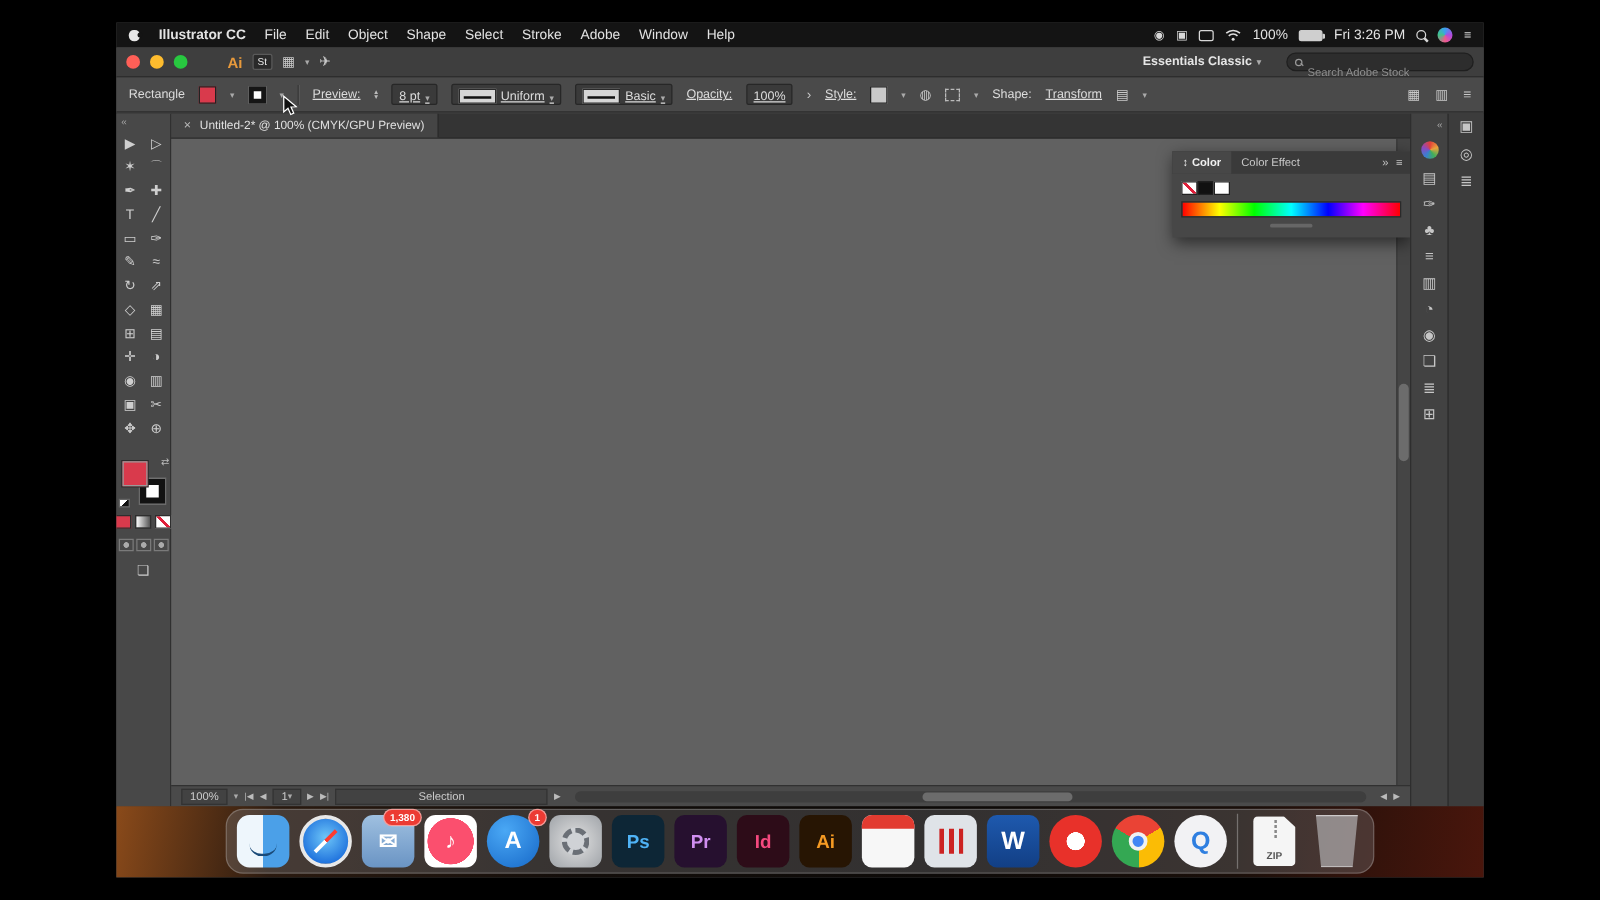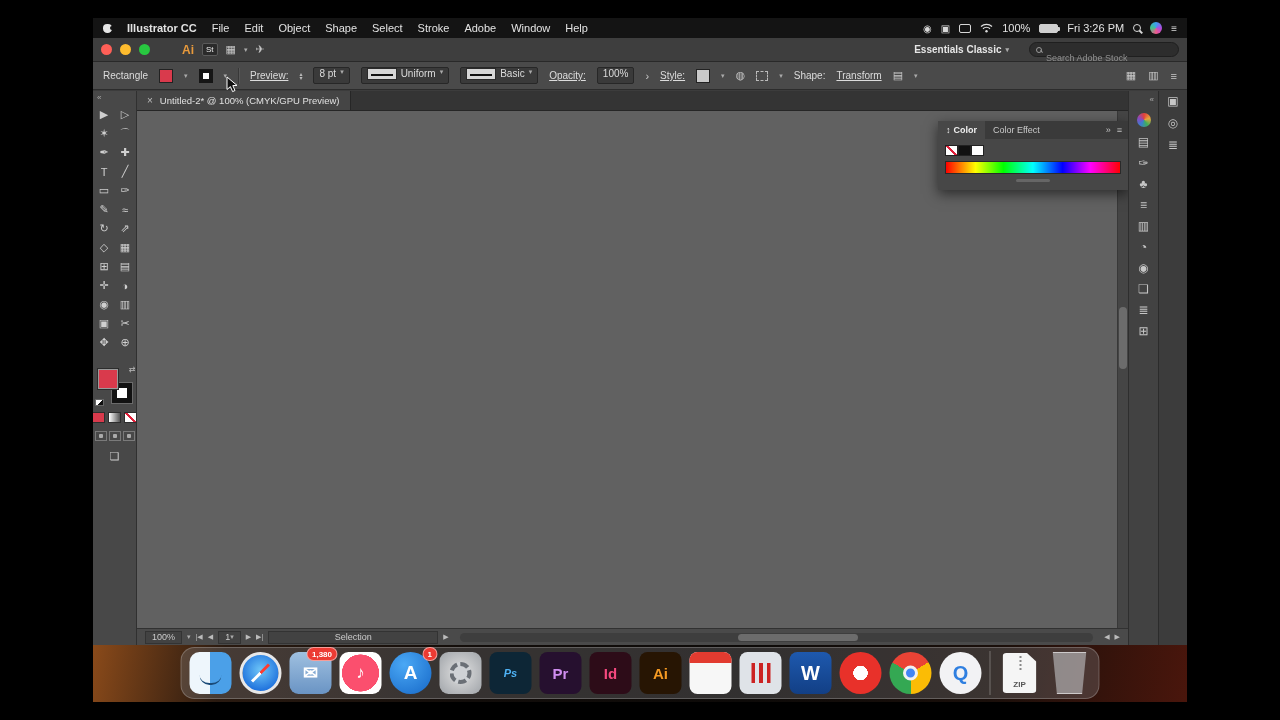--- a/index.html
+++ b/index.html
@@ -57,21 +57,21 @@
   
   .controlbar { height:28px; background:#4a4a4a; border-bottom:1px solid #2c2c2c; display:flex;
                 align-items:center; gap:11px; padding:0 10px; color:#dcdcdc; font-size:10px; }
   .cb-label { white-space:nowrap; }
   .cb-link { text-decoration:underline; white-space:nowrap; }
   .swatch { width:14px; height:14px; border:1px solid #222; }
   .swatch.fill { background:#d93a4c; }
   .swatch.stroke { background:#fff; border:4px solid #161616; }
   .swatch.style { background:#c9c9c9; }
   .cb-box { background:#3a3a3a; border:1px solid #272727; border-radius:2px; height:17px;
-            display:flex; align-items:flex-start; gap:4px; padding:0 5px; }
+            display:flex; align-items:flex-end; gap:4px; padding:0 5px;text-decoration:underline; }
   .stepper { display:flex; flex-direction:column; line-height:4px; font-size:6px; color:#bbb; }
   .line-chip { width:30px; height:12px; background:#d6d6d6; border:1px solid #2a2a2a; position:relative; }
   .line-chip::after { content:""; position:absolute; left:3px; right:3px; top:5px; height:2px; background:#111; }
   .dash-ico { width:12px; height:10px; border:1px dashed #bbb; }
   .cb-ico { color:#c9c9c9; font-size:11px; }
   .cb-right { margin-left:auto; display:flex; gap:12px; align-items:center; }
   .vsep { width:1px; height:16px; background:#383838; box-shadow:1px 0 0 #575757; }
 
   
   .main { position:absolute; top:53px; bottom:0; left:0; right:0; display:flex; }
@@ -183,21 +183,21 @@
   .needle { position:absolute; left:50%; top:50%; width:3px; height:24px;
             background:linear-gradient(180deg,#ff3b30 0 50%,#fff 50% 100%);
             transform:translate(-50%,-50%) rotate(45deg); }
   .mail { background:linear-gradient(180deg,#9fc0e0,#6a94c4); border-radius:9px; color:#fff; font-size:18px; }
   .music { background:radial-gradient(circle at 50% 50%,#fb4f6e 0 62%,#fff 63%); border-radius:9px;
            color:#fff; font-size:17px; }
   .appstore { background:radial-gradient(circle at 35% 30%,#4aa8f5,#1668c8); border-radius:50%;
               color:#fff; font-size:19px; }
   .sysprefs { background:radial-gradient(circle,#e2e2e2,#9fa3a8); border-radius:9px; }
   .gear { width:22px; height:22px; border:4px dashed #6a6f76; border-radius:50%; background:#cfd2d6; }
-  .ps { background:#0d2636; border-radius:8px; color:#4fb3f6; font-size:11px;font-style:italic; }
+  .ps { background:#0d2636; border-radius:8px; color:#4fb3f6; font-size:15px; }
   .pr { background:#26102f; border-radius:8px; color:#d08ef0; font-size:15px; }
   .id { background:#2d0c18; border-radius:8px; color:#f5497f; font-size:15px; }
   .ai { background:#271503; border-radius:8px; color:#f59a23; font-size:15px; }
   .calendar { background:#f7f7f7; border-radius:8px; }
   .calendar::before { content:""; position:absolute; left:0; right:0; top:0; height:11px;
                       background:#e23b30; border-radius:8px 8px 0 0; }
   .levels { background:#dfe3e8; border-radius:8px; }
   .levels::after { content:""; width:19px; height:20px;
                    background:repeating-linear-gradient(90deg,#c22 0 4px,transparent 4px 8px); }
   .word { background:linear-gradient(180deg,#1e59ae,#123f85); border-radius:8px; color:#fff; font-size:20px; }

